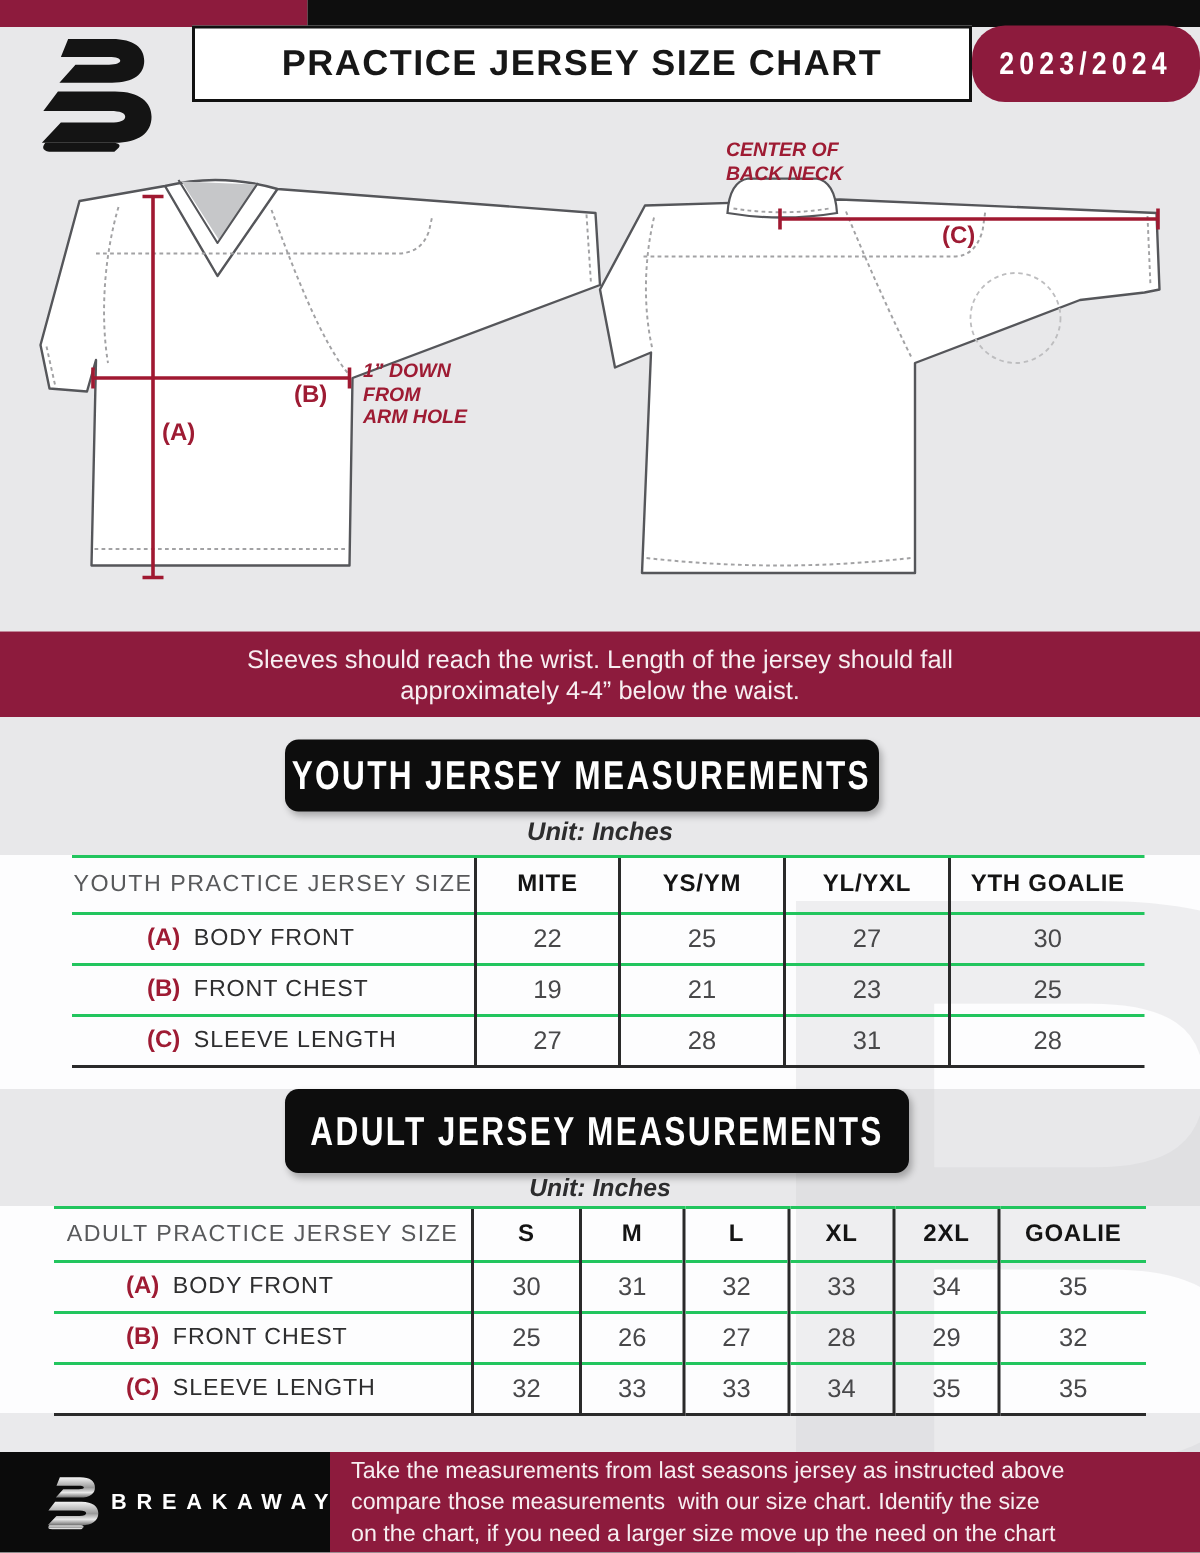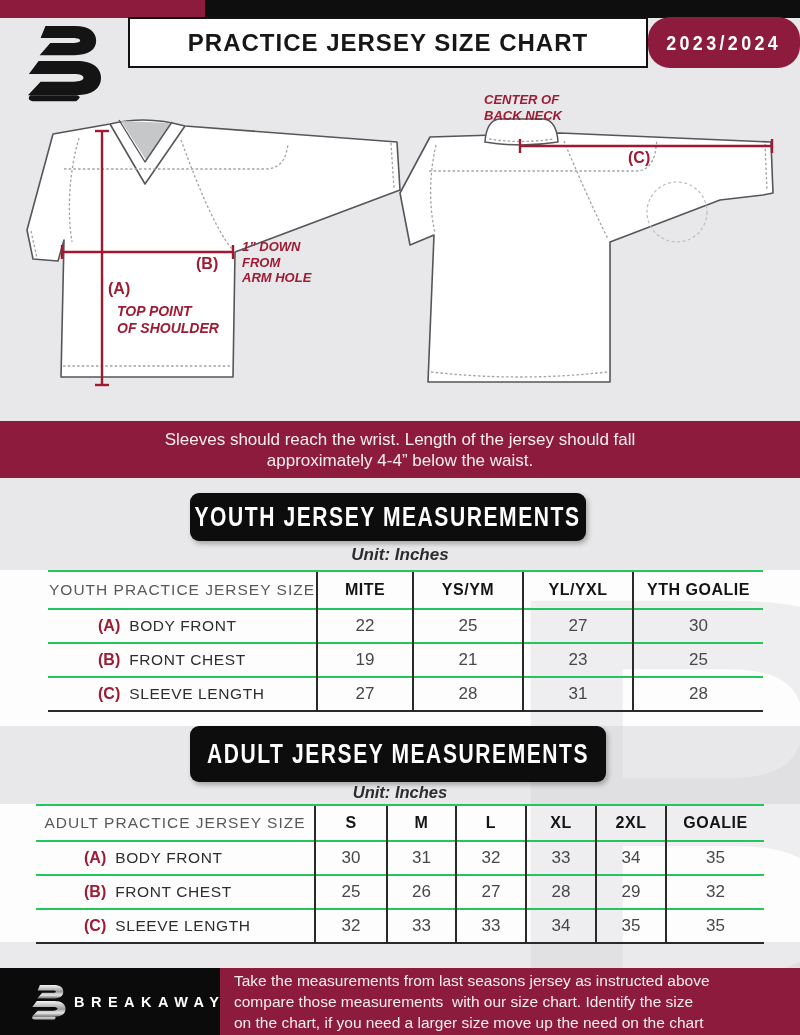--- a/index.html
+++ b/index.html
@@ -157,24 +157,20 @@
       <circle cx="279" cy="117" r="30" fill="none" stroke="#bdbdbf" stroke-width="1.2" stroke-dasharray="3,2.5"></circle>
       <g stroke="#a01931" stroke-width="2.4" fill="none">
         <path d="M122 51 L374 51"></path>
           <path d="M122 44 L122 58"></path>
           <path d="M374 44 L374 58"></path>
       </g>
     </svg>
   </div>
 
   <div class="abs z marker" style="left:108px;top:280px;">(A)</div>
-  <div class="abs z caption cap14" style="left:117px;top:303px;">
-    <div>TOP POINT</div>
-    <div>OF SHOULDER</div>
-  </div>
   <div class="abs z marker" style="left:196px;top:255px;">(B)</div>
   <div class="abs z caption cap13" style="left:242px;top:239px;">
     <div>1” DOWN</div>
     <div>FROM</div>
     <div>ARM HOLE</div>
   </div>
   <div class="abs z caption cap13" style="left:484px;top:92px;">
     <div>CENTER OF</div>
     <div>BACK NECK</div>
   </div>

